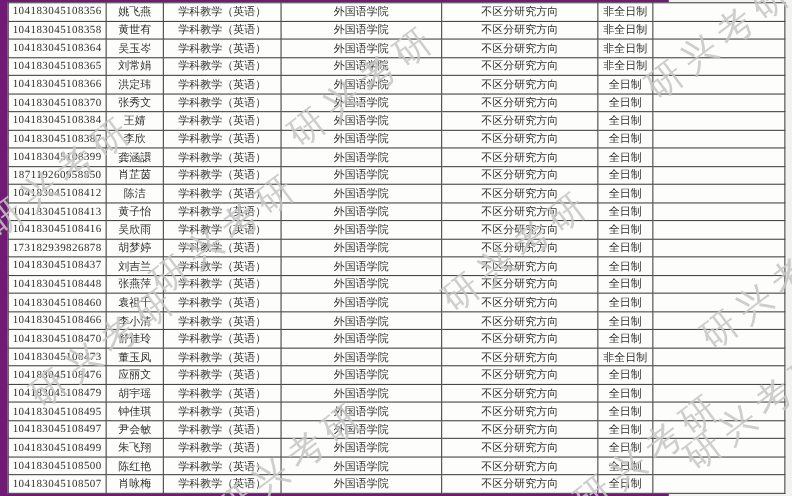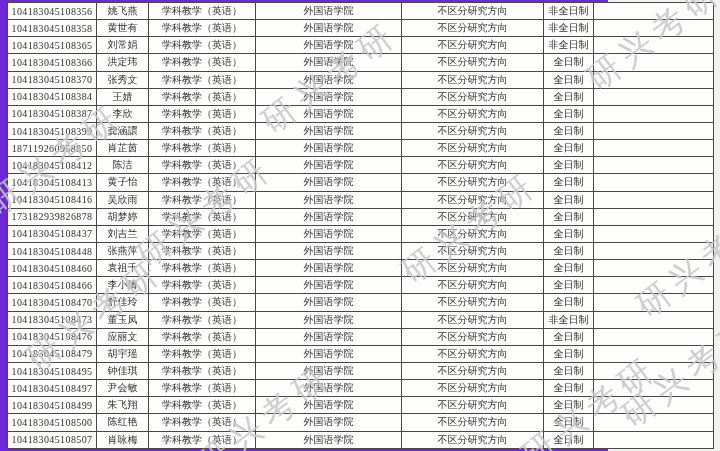--- a/index.html
+++ b/index.html
@@ -5,21 +5,21 @@
   * { margin:0; padding:0; box-sizing:border-box; }
   html,body { width:720px; height:451px; }
   body {
     font-family:"Liberation Serif","DejaVu Serif",serif;
     background:#f2f2f1;
     overflow:hidden;
     position:relative;
   }
   .page {
     position:absolute; left:0; top:0; width:608px; height:451px;
-    background:#6d28d9;
+    background:#701a75;
   }
   table.roster {
     position:absolute; left:7px; top:2px;
     width:706px; height:447px;
     border-collapse:collapse; table-layout:fixed;
     background:#fdfdfc;
   }
   table.roster td {
     border:1px solid #474747;
     font-size:10px; color:#2f2f2f;
@@ -79,20 +79,29 @@
         <tr>
           <td class="c-id">104183045108358</td>
           <td class="c-name">黄世有</td>
           <td class="c-major">学科教学（英语）</td>
           <td class="c-college">外国语学院</td>
           <td class="c-direction">不区分研究方向</td>
           <td class="c-mode">非全日制</td>
           <td></td>
         </tr>
         <tr>
+          <td class="c-id">104183045108364</td>
+          <td class="c-name">吴玉岑</td>
+          <td class="c-major">学科教学（英语）</td>
+          <td class="c-college">外国语学院</td>
+          <td class="c-direction">不区分研究方向</td>
+          <td class="c-mode">非全日制</td>
+          <td></td>
+        </tr>
+        <tr>
           <td class="c-id">104183045108365</td>
           <td class="c-name">刘常娟</td>
           <td class="c-major">学科教学（英语）</td>
           <td class="c-college">外国语学院</td>
           <td class="c-direction">不区分研究方向</td>
           <td class="c-mode">非全日制</td>
           <td></td>
         </tr>
         <tr>
           <td class="c-id">104183045108366</td>

